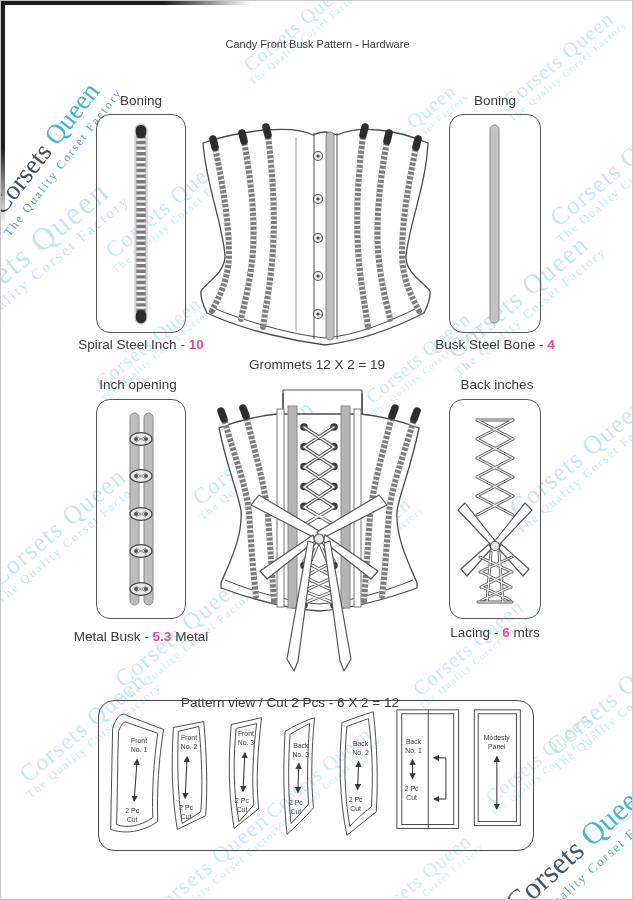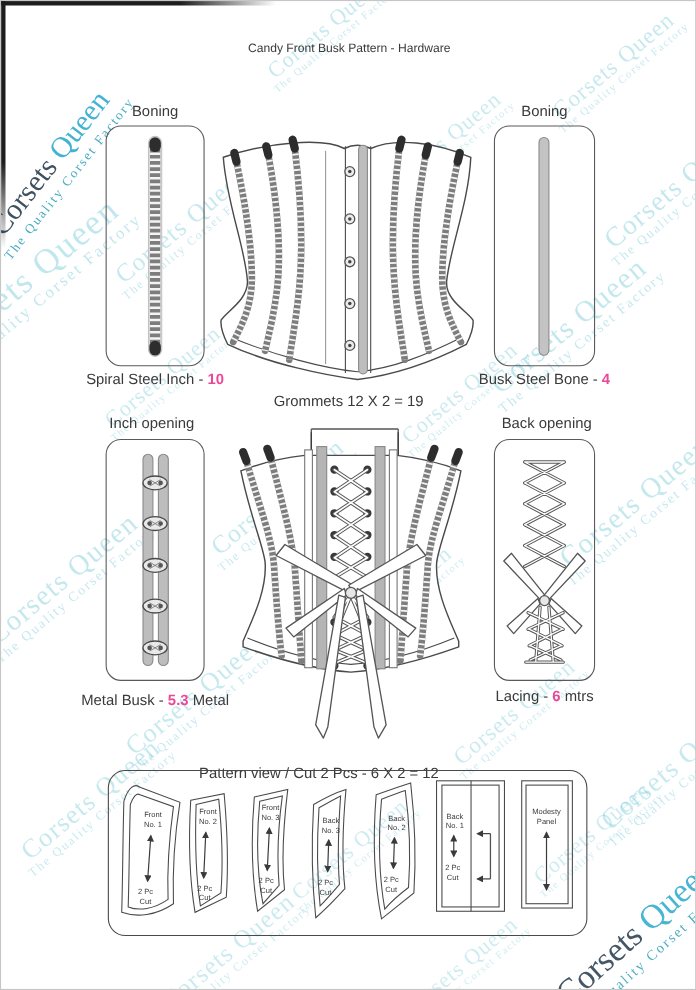--- a/index.html
+++ b/index.html
@@ -255,21 +255,21 @@
         <path class="bone-cap" d="M217,32 L219,24"></path>
       </g>
     </svg>
 
     <div class="txt caption" style="left:45px;top:336px;width:190px;"><span>Spiral Steel Inch - </span><span class="red">10</span></div>
     <div class="txt caption" style="left:399px;top:336px;width:190px;"><span>Busk Steel Bone - </span><span class="red">4</span></div>
 
     <div class="txt caption" style="left:196px;top:356px;width:240px;">Grommets 12 X 2 = 19</div>
 
     <div class="txt label" style="left:62px;top:376px;width:150px;">Inch opening</div>
-    <div class="txt label" style="left:421px;top:376px;width:150px;">Back opening</div>
+    <div class="txt label" style="left:421px;top:376px;width:150px;">Back inches</div>
 
     <div class="hw-box box-ml">
       <svg width="87" height="217" viewBox="0 0 87 217">
         <rect class="graybar" x="33" y="13" width="9" height="192" rx="4.5"></rect>
         <rect class="graybar" x="47" y="13" width="9" height="192" rx="4.5"></rect>
         <g>
           <g>
               <ellipse cx="44" cy="39" rx="11" ry="6.3" fill="#e9e9e9" stroke="#4a4a4a" stroke-width="1.2"></ellipse>
               <circle cx="39" cy="39" r="2.1" fill="#555"></circle>
               <circle cx="49" cy="39" r="2.1" fill="#555"></circle>

